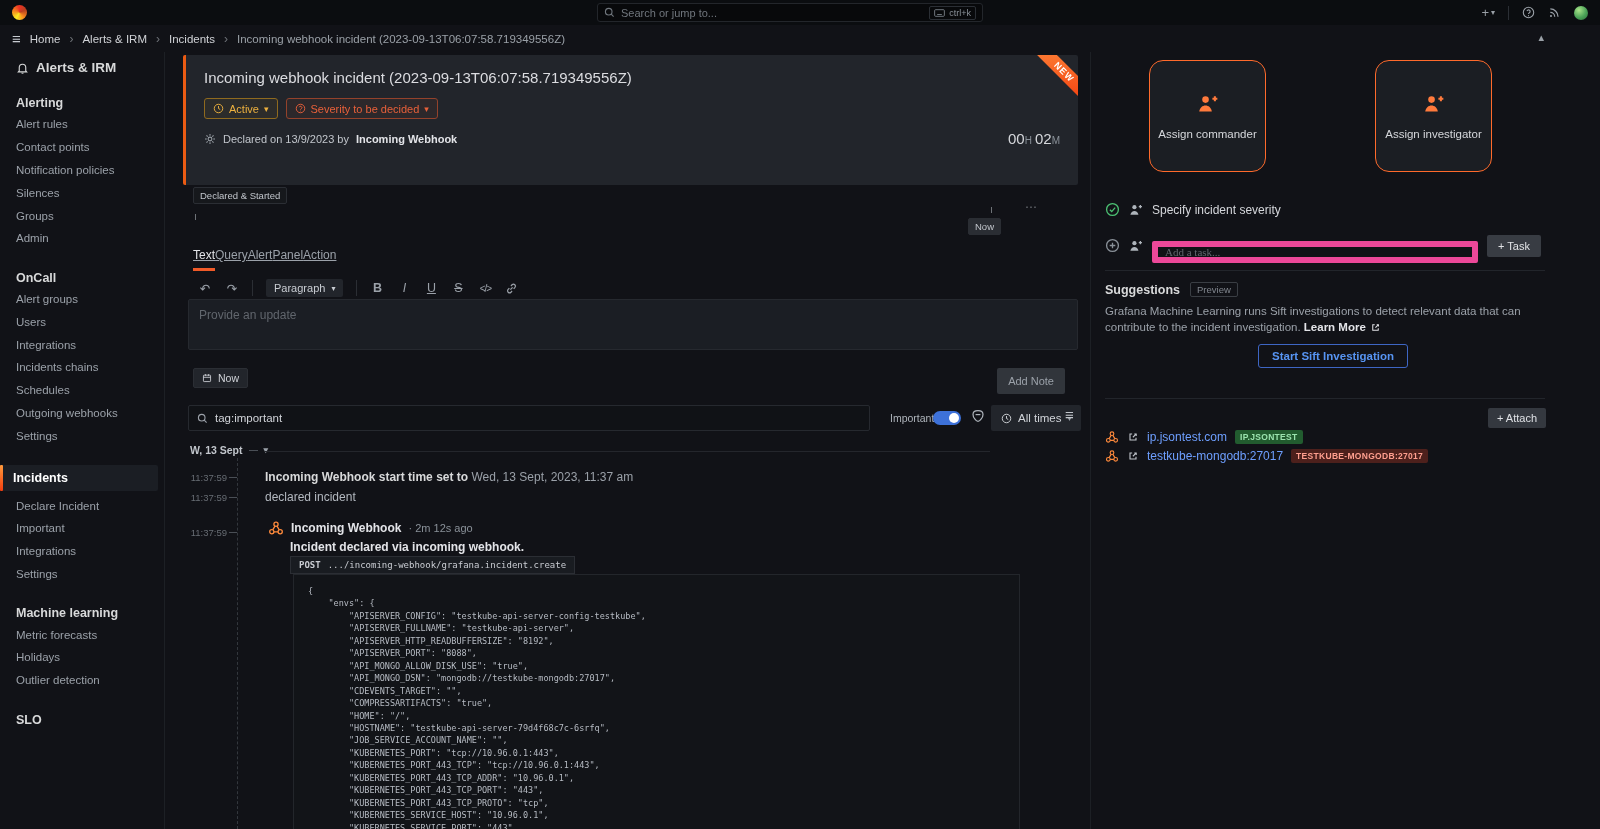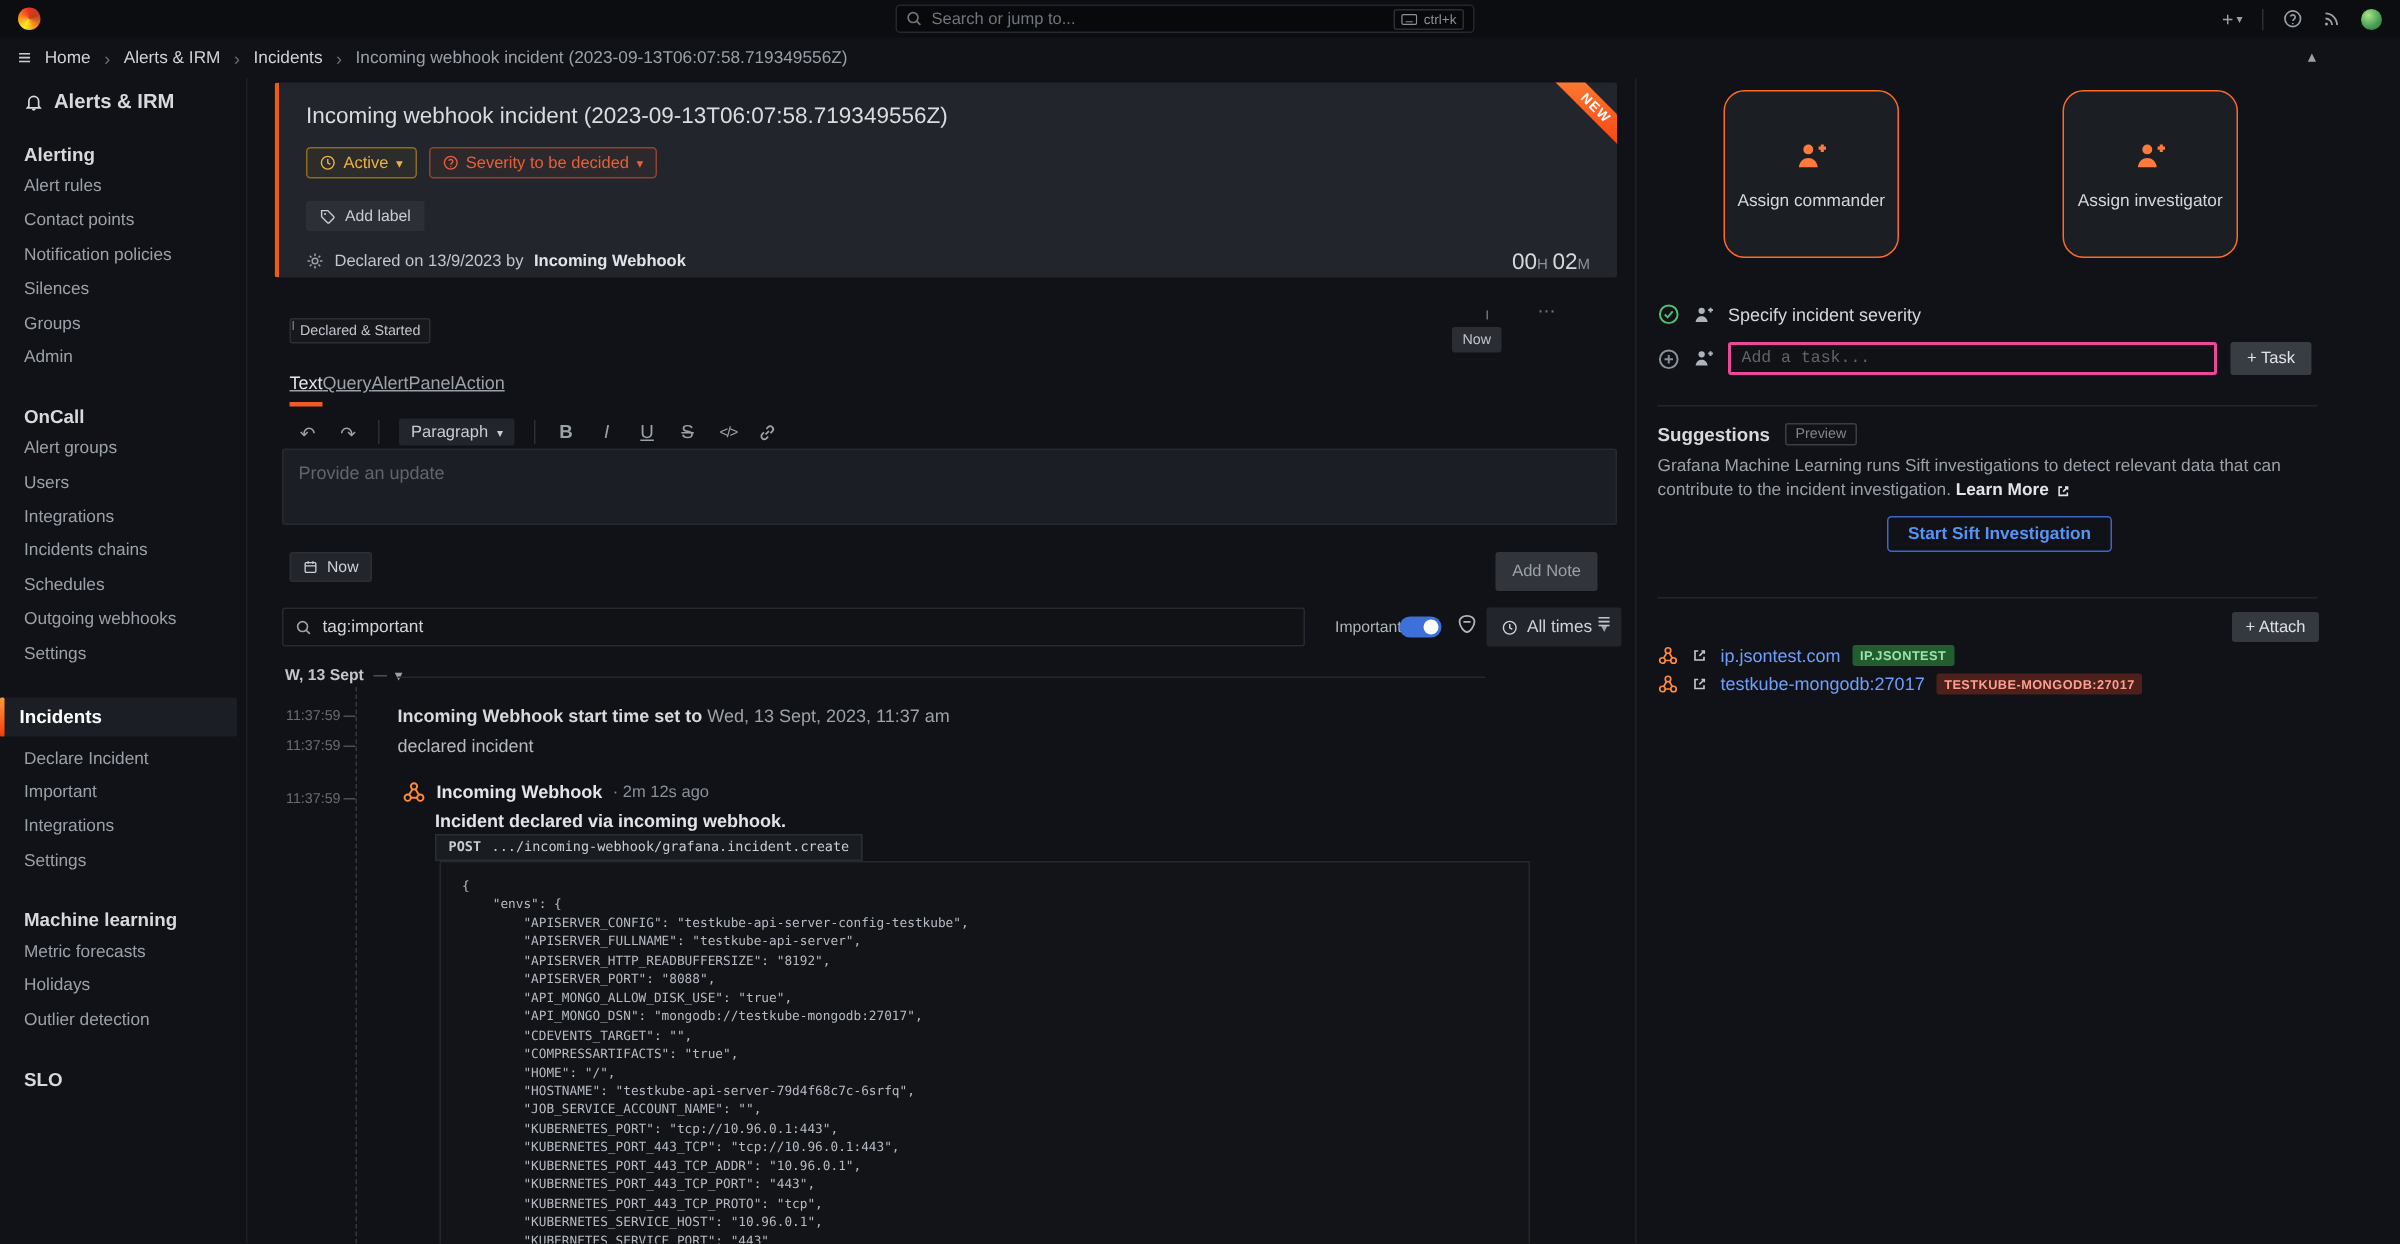--- a/index.html
+++ b/index.html
@@ -84,21 +84,21 @@
   .declared-row { display:flex; align-items:center; gap:7px; margin:11px 18px 0 18px;
     font-size:11px; color:#c2c6cc; }
   .declared-row b { color:#e3e4e8; }
   .timer { margin-left:auto; color:#d5d7db; }
   .timer .num { font-size:15px; }
   .timer .unit { font-size:10px; color:#8a9199; }
 
   
   .tl-chip { position:absolute; font-size:9.5px; color:#c2c6cc; background:#16181c;
     border:1px solid #2b2e34; padding:2px 6px; border-radius:2px; }
-  .tl-start { left:28px; top:160px; }
+  .tl-start { left:28px; top:135px; }
   .tl-now { left:803px; top:166px; background:#2a2d33; border-color:#2a2d33; }
   .tick { position:absolute; width:1px; height:6px; background:#6e7277; }
   .tl-ellipsis { position:absolute; left:860px; top:148px; color:#6e7277; font-size:12px; }
 
   
   .tabs { position:absolute; left:28px; top:196px; display:flex; font-size:12px; color:#9ba1a9;text-decoration:underline; }
   .tab { padding-bottom:6px; cursor:pointer; }
   .tab.active { color:#e3e4e8; border-bottom:3px solid #f05a28; }
 
   
@@ -163,22 +163,22 @@
   
   .rpanel { position:absolute; top:52px; left:1090px; right:0; bottom:0; border-left:1px solid #1d2025; }
   .assign-card { position:absolute; top:8px; width:117px; height:112px; background:#1b1e23;
     border:1px solid #ff6a2b; border-radius:14px; display:flex; flex-direction:column;
     align-items:center; justify-content:center; gap:13px; cursor:pointer; }
   .assign-card .lbl { font-size:11.5px; color:#d5d7db; }
   .card-commander { left:58px; } .card-investigator { left:284px; }
 
   .task-row { position:absolute; left:14px; display:flex; align-items:center; gap:9px; }
   .task-text { font-size:12px; color:#d5d7db; }
-  .task-input { width:326px; height:22px; background:#101216; border:2px solid #ec4899;
-    border-radius:2px; color:#d5d7db; font-size:11px; padding:0 7px; font-family:Liberation Mono, monospace; outline:none; }
+  .task-input { width:326px; height:22px; background:#101216; border:6px solid #ec4899;
+    border-radius:2px; color:#d5d7db; font-size:11px; padding:0 7px; font-family:Liberation Serif, serif; outline:none;margin-top:13px; }
   .task-input::placeholder { color:#61666d; }
   .task-btn { width:54px; height:22px; background:#383c43; border-radius:2px; color:#e1e3e6;
     font-size:11px; display:flex; align-items:center; justify-content:center; gap:4px; cursor:pointer; }
 
   .r-divider { position:absolute; left:14px; right:55px; height:1px; background:#22252b; }
   .sugg-title-row { position:absolute; left:14px; top:230px; display:flex; align-items:center; gap:10px; }
   .sugg-title { font-size:12.5px; font-weight:700; color:#d8d9da; }
   .preview-badge { border:1px solid #3a3e44; color:#80868e; font-size:9.5px; padding:1px 6px; border-radius:2px; }
   .sugg-text { position:absolute; left:14px; top:251px; width:448px; font-size:11.5px;
     line-height:16px; color:#9ba1a9; }
@@ -319,31 +319,20 @@
           <svg viewBox="0 0 14 14" width="11" height="11" fill="none" stroke="currentColor" stroke-width="1.2">
               <circle cx="7" cy="7" r="5.4"></circle>
               <path d="M5.4 5.4a1.7 1.7 0 1 1 2.4 2c-.5.4-.8.7-.8 1.3"></path>
               <circle cx="7" cy="10.3" r="0.6" fill="currentColor" stroke="none"></circle>
             </svg>
         </span>
         <span>Severity to be decided</span>
         <span class="caret">▾</span>
       </span>
     </div>
-    <div class="addlabel-row">
-      <span class="addlabel-btn">
-        <span class="icon">
-          <svg viewBox="0 0 14 14" width="11" height="11" fill="none" stroke="currentColor" stroke-width="1.2">
-              <path d="M1.8 1.8h5.2L12 6.8a1 1 0 0 1 0 1.4l-3.8 3.8a1 1 0 0 1-1.4 0L1.8 7z"></path>
-              <circle cx="4.7" cy="4.7" r="0.9" fill="currentColor" stroke="none"></circle>
-            </svg>
-        </span>
-        <span>Add label</span>
-      </span>
-    </div>
     <div class="declared-row">
       <span class="icon" style="color:#9aa0a7">
         <svg viewBox="0 0 14 14" width="12" height="12" fill="none" stroke="currentColor" stroke-width="1.2">
             <circle cx="7" cy="7" r="2.2"></circle>
             <path d="M7 1.2v2M7 10.8v2M1.2 7h2M10.8 7h2M2.9 2.9l1.4 1.4M9.7 9.7l1.4 1.4M11.1 2.9 9.7 4.3M4.3 9.7l-1.4 1.4"></path>
           </svg>
       </span>
       <span>Declared on 13/9/2023 by</span>
       <b>Incoming Webhook</b>
       <span class="timer">

